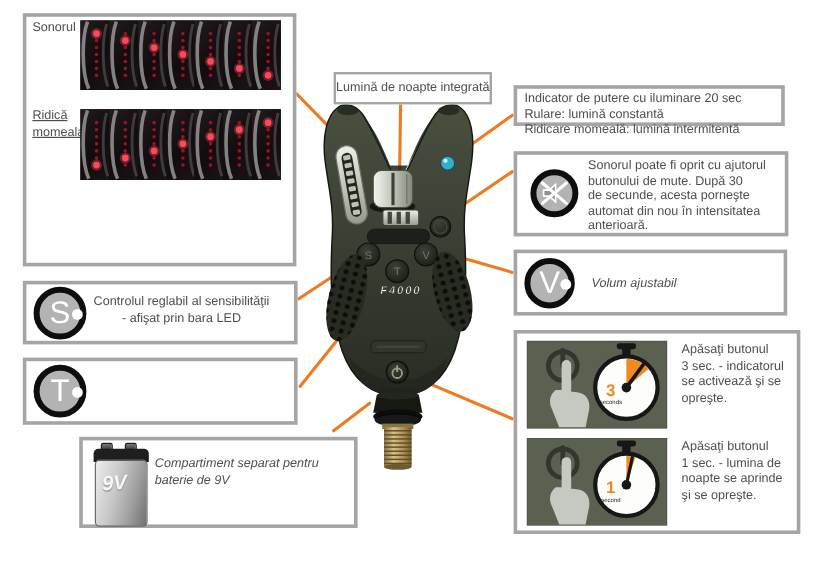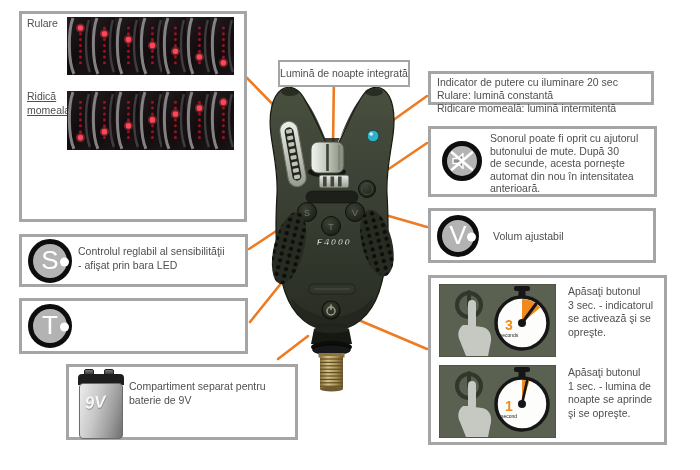--- a/index.html
+++ b/index.html
@@ -182,21 +182,21 @@
           <line x1="320" y1="379.4" x2="343" y2="379.4"></line>
             <line x1="320" y1="382.8" x2="343" y2="382.8"></line>
           <line x1="320" y1="386.2" x2="343" y2="386.2"></line>
         </g>
         <ellipse cx="331.5" cy="389" rx="11.5" ry="2.5" fill="#6e5a30"></ellipse>
       </g>
     </g>
   </svg>
 
   <div class="gbox" style="left:19px;top:11px;width:228px;height:211px;">
-    <div class="txt" style="left:5px;top:3px;">Rulare</div>
+    <div class="txt" style="left:5px;top:3px;">Sonorul</div>
     <div class="strip" style="left:45px;top:3px;width:167px;height:58px;">
         <div class="led-cell">
           <svg viewBox="0 0 24 58" preserveAspectRatio="none">
             <path d="M6,1 C1,14 1,44 7,57" stroke="#969696" stroke-width="3" fill="none" opacity="0.85"></path>
             <path d="M22,3 C18,16 18,42 23,55" stroke="#5a5a5a" stroke-width="2.4" fill="none" opacity="0.6"></path>
             <circle cx="13.5" cy="11" r="4.6" fill="#ff4757" opacity="0.35"></circle>
             <circle cx="13.5" cy="11" r="2.8" fill="#ff4757"></circle>
             <circle cx="13.5" cy="16.8" r="1.5" fill="#9c1124"></circle>
             <circle cx="13.5" cy="22.6" r="1.5" fill="#9c1124"></circle>
             <circle cx="13.5" cy="28.4" r="1.5" fill="#9c1124"></circle>
@@ -392,40 +392,40 @@
           </svg>
         </div>
       </div>
   </div>
 
   <div class="gbox" style="left:19px;top:234px;width:229px;height:53px;">
     <div class="licon" style="left:6px;top:2px;width:44px;height:44px;">
       <span class="lt">S</span>
       <span class="dot"></span>
     </div>
-    <div class="txt" style="left:56px;top:8px;">Controlul reglabil al sensibilităţii
+    <div class="txt" style="left:56px;top:8px;text-align:center;">Controlul reglabil al sensibilităţii
 - afişat prin bara LED</div>
   </div>
 
   <div class="gbox" style="left:19px;top:298px;width:229px;height:56px;">
     <div class="licon" style="left:6px;top:3px;width:44px;height:44px;">
       <span class="lt">T</span>
       <span class="dot"></span>
     </div>
   </div>
 
   <div class="gbox" style="left:66px;top:364px;width:232px;height:76px;">
     <div class="battery" style="left:9px;top:2px;">
       <span class="knob" style="left:6px;"></span>
       <span class="knob" style="left:26px;"></span>
       <span class="cap"></span>
       <span class="body"></span>
       <span class="v">9V</span>
     </div>
-    <div class="txt" style="left:60px;top:13px;">Compartiment separat pentru
+    <div class="txt" style="left:60px;top:13px;font-style:italic;">Compartiment separat pentru
 baterie de 9V</div>
   </div>
 
   <div class="gbox" style="left:278px;top:60px;width:132px;height:27px;border-width:2px;">
     <div class="txt" style="left:0;right:0;top:5px;text-align:center;">Lumină de noapte integrată</div>
   </div>
 
   <div class="gbox" style="left:428px;top:71px;width:226px;height:34px;">
     <div class="txt" style="left:6px;top:2px;line-height:12.8px;">Indicator de putere cu iluminare 20 sec
 Rulare: lumină constantă
@@ -445,21 +445,21 @@
 de secunde, acesta porneşte
 automat din nou în intensitatea
 anterioară.</div>
   </div>
 
   <div class="gbox" style="left:428px;top:208px;width:228px;height:55px;">
     <div class="licon" style="left:6px;top:4px;width:42px;height:42px;">
       <span class="lt">V</span>
       <span class="dot"></span>
     </div>
-    <div class="txt" style="left:62px;top:19px;">Volum ajustabil</div>
+    <div class="txt" style="left:62px;top:19px;font-style:italic;">Volum ajustabil</div>
   </div>
 
   <div class="gbox" style="left:428px;top:275px;width:239px;height:170px;">
 
     <div class="panel" style="left:8px;top:6px;">
       <svg width="117" height="73" viewBox="0 0 117 73">
         <rect x="0" y="0" width="117" height="73" fill="#5a6151" stroke="#474d3f" stroke-width="1"></rect>
         <g>
           <circle cx="30" cy="21" r="12" fill="none" stroke="#31372c" stroke-width="4"></circle>
           <line x1="30" y1="8" x2="30" y2="21" stroke="#31372c" stroke-width="4" stroke-linecap="round"></line>

